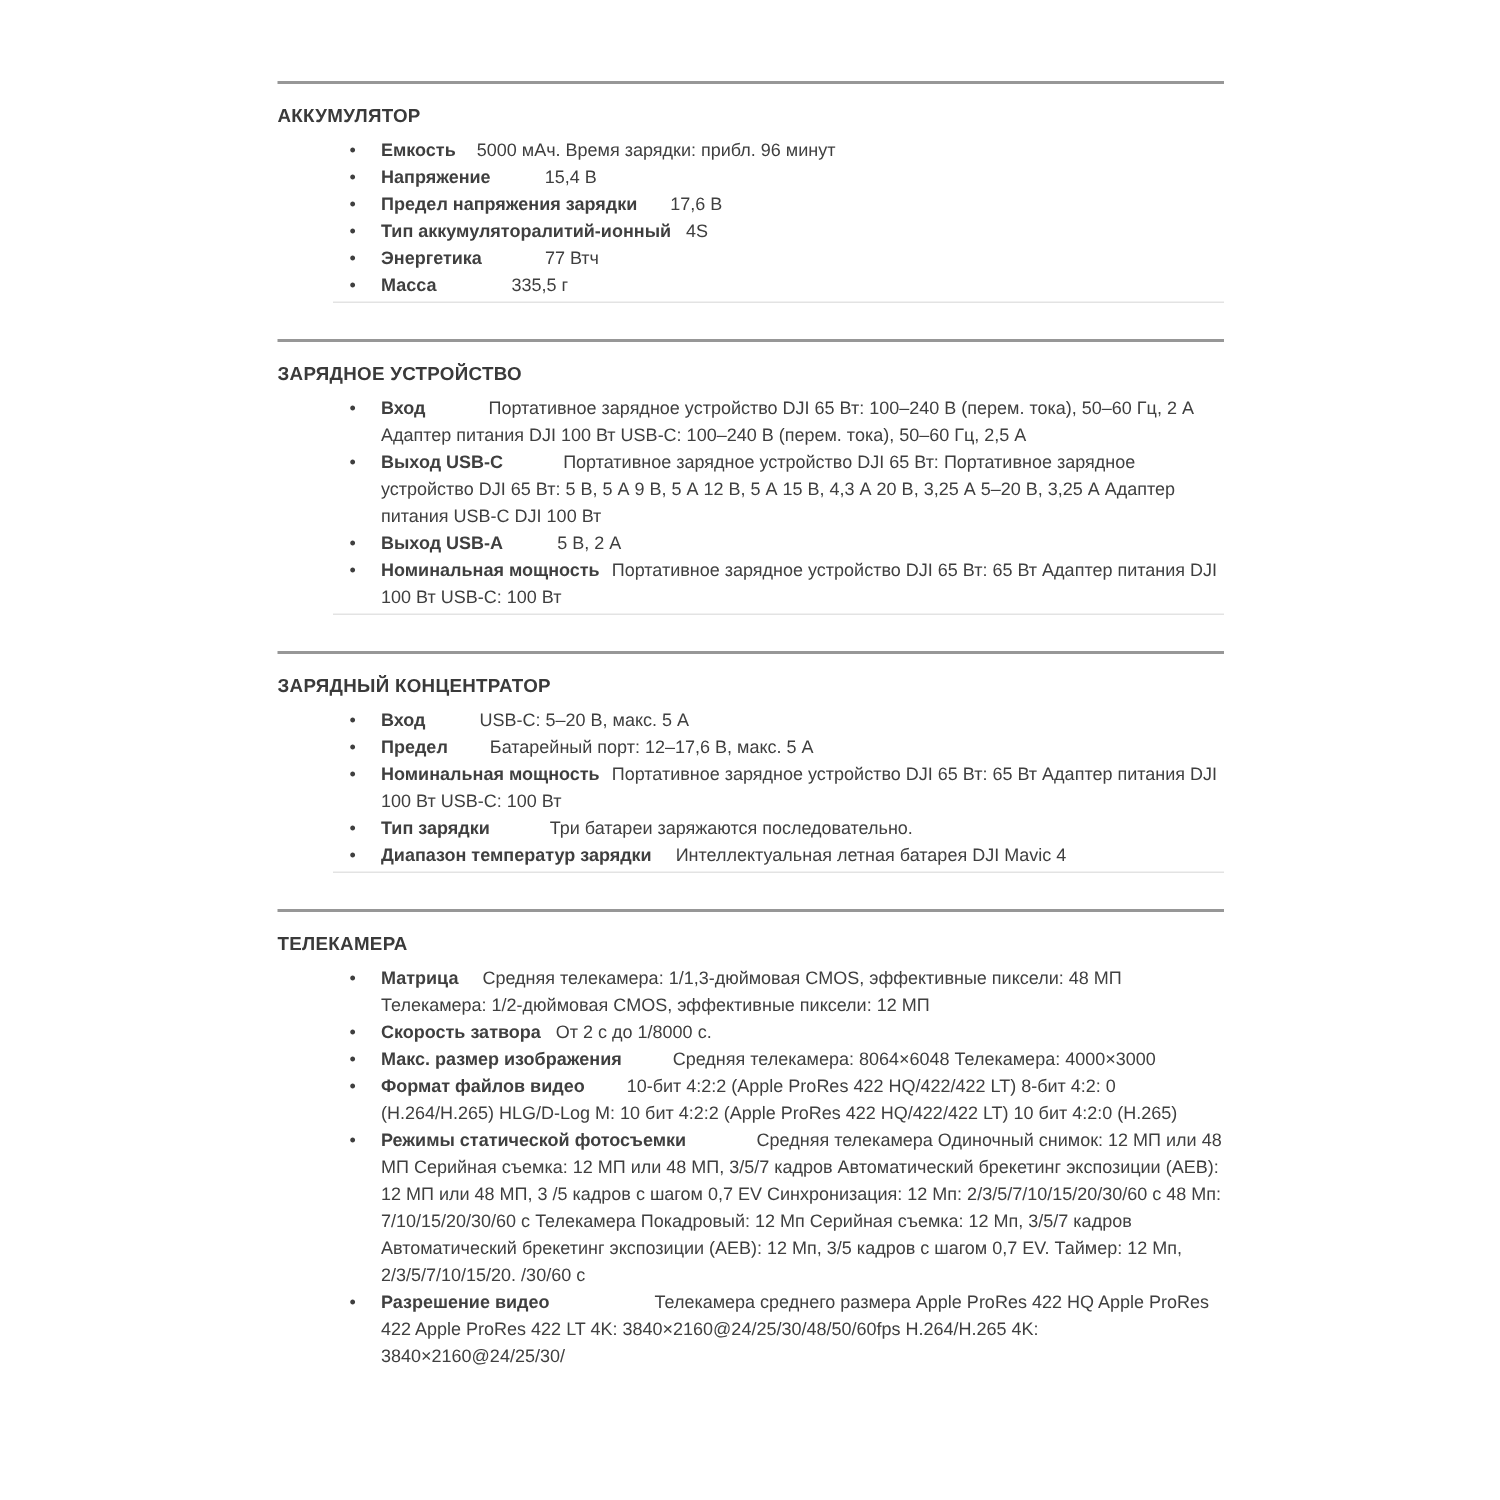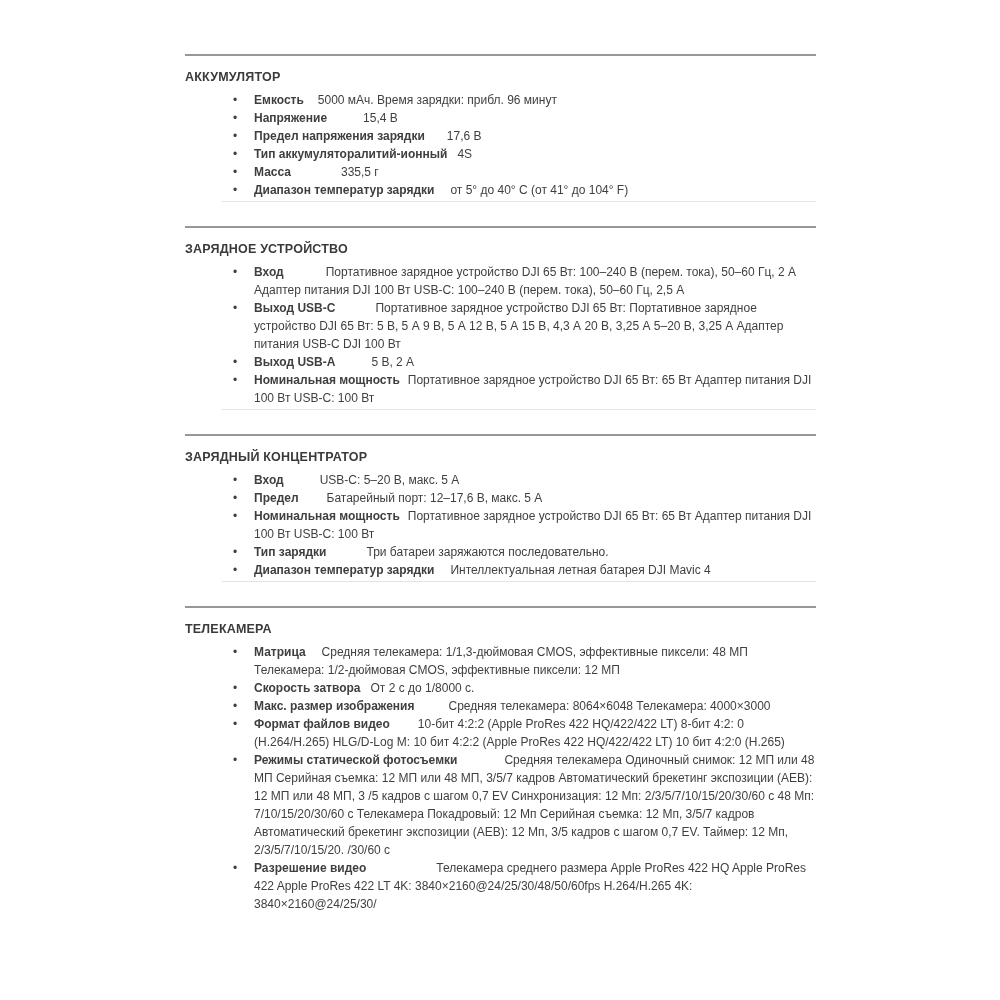--- a/index.html
+++ b/index.html
@@ -77,22 +77,22 @@
   <div class="content">
 
     <hr class="rule-dark first">
     <section>
       <h2 class="sec-title">АККУМУЛЯТОР</h2>
       <ul class="spec-list">
         <li class="spec-item"><span class="lbl">Емкость</span><span class="gap" style="width:14px"></span><span class="val">5000 мАч. Время зарядки: прибл. 96 минут</span></li>
         <li class="spec-item"><span class="lbl">Напряжение</span><span class="gap" style="width:36px"></span><span class="val">15,4 В</span></li>
         <li class="spec-item"><span class="lbl">Предел напряжения зарядки</span><span class="gap" style="width:22px"></span><span class="val">17,6 В</span></li>
         <li class="spec-item"><span class="lbl">Тип аккумуляторалитий-ионный</span><span class="gap" style="width:10px"></span><span class="val">4S</span></li>
+        <li class="spec-item"><span class="lbl">Энергетика</span><span class="gap" style="width:42px"></span><span class="val">77 Втч</span></li>
         <li class="spec-item"><span class="lbl">Масса</span><span class="gap" style="width:50px"></span><span class="val">335,5 г</span></li>
-        <li class="spec-item"><span class="lbl">Диапазон температур зарядки</span><span class="gap" style="width:16px"></span><span class="val">от 5° до 40° C (от 41° до 104° F)</span></li>
       </ul>
       <hr class="rule-light">
     </section>
 
     <hr class="rule-dark next">
     <section>
       <h2 class="sec-title">ЗАРЯДНОЕ УСТРОЙСТВО</h2>
       <ul class="spec-list">
         <li class="spec-item"><span class="lbl">Вход</span><span class="gap" style="width:42px"></span><span class="val">Портативное зарядное устройство DJI 65 Вт: 100–240 В (перем. тока), 50–60 Гц, 2 А Адаптер питания DJI 100 Вт USB-C: 100–240 В (перем. тока), 50–60 Гц, 2,5 А</span></li>
         <li class="spec-item"><span class="lbl">Выход USB-C</span><span class="gap" style="width:40px"></span><span class="val">Портативное зарядное устройство DJI 65 Вт: Портативное зарядное устройство DJI 65 Вт: 5 В, 5 А 9 В, 5 А 12 В, 5 А 15 В, 4,3 А 20 В, 3,25 А 5–20 В, 3,25 А Адаптер питания USB-C DJI 100 Вт</span></li>

